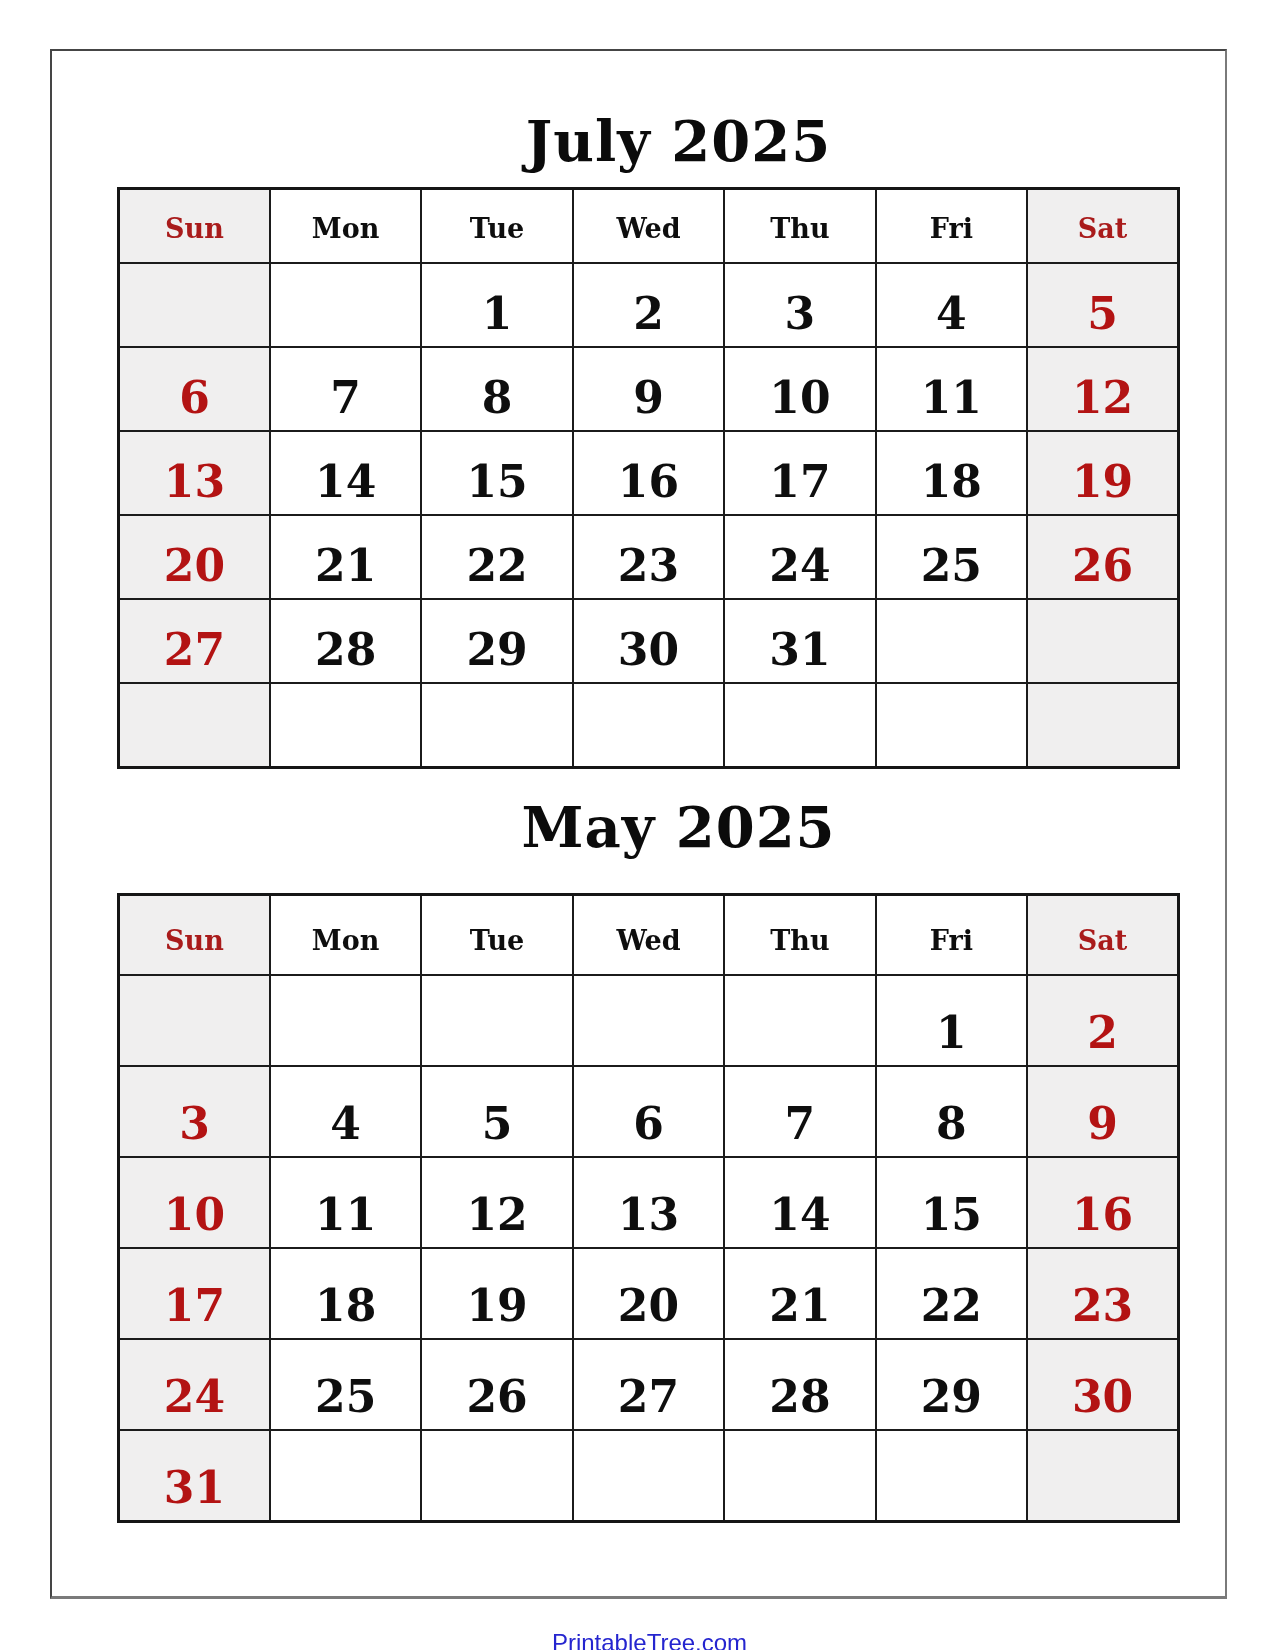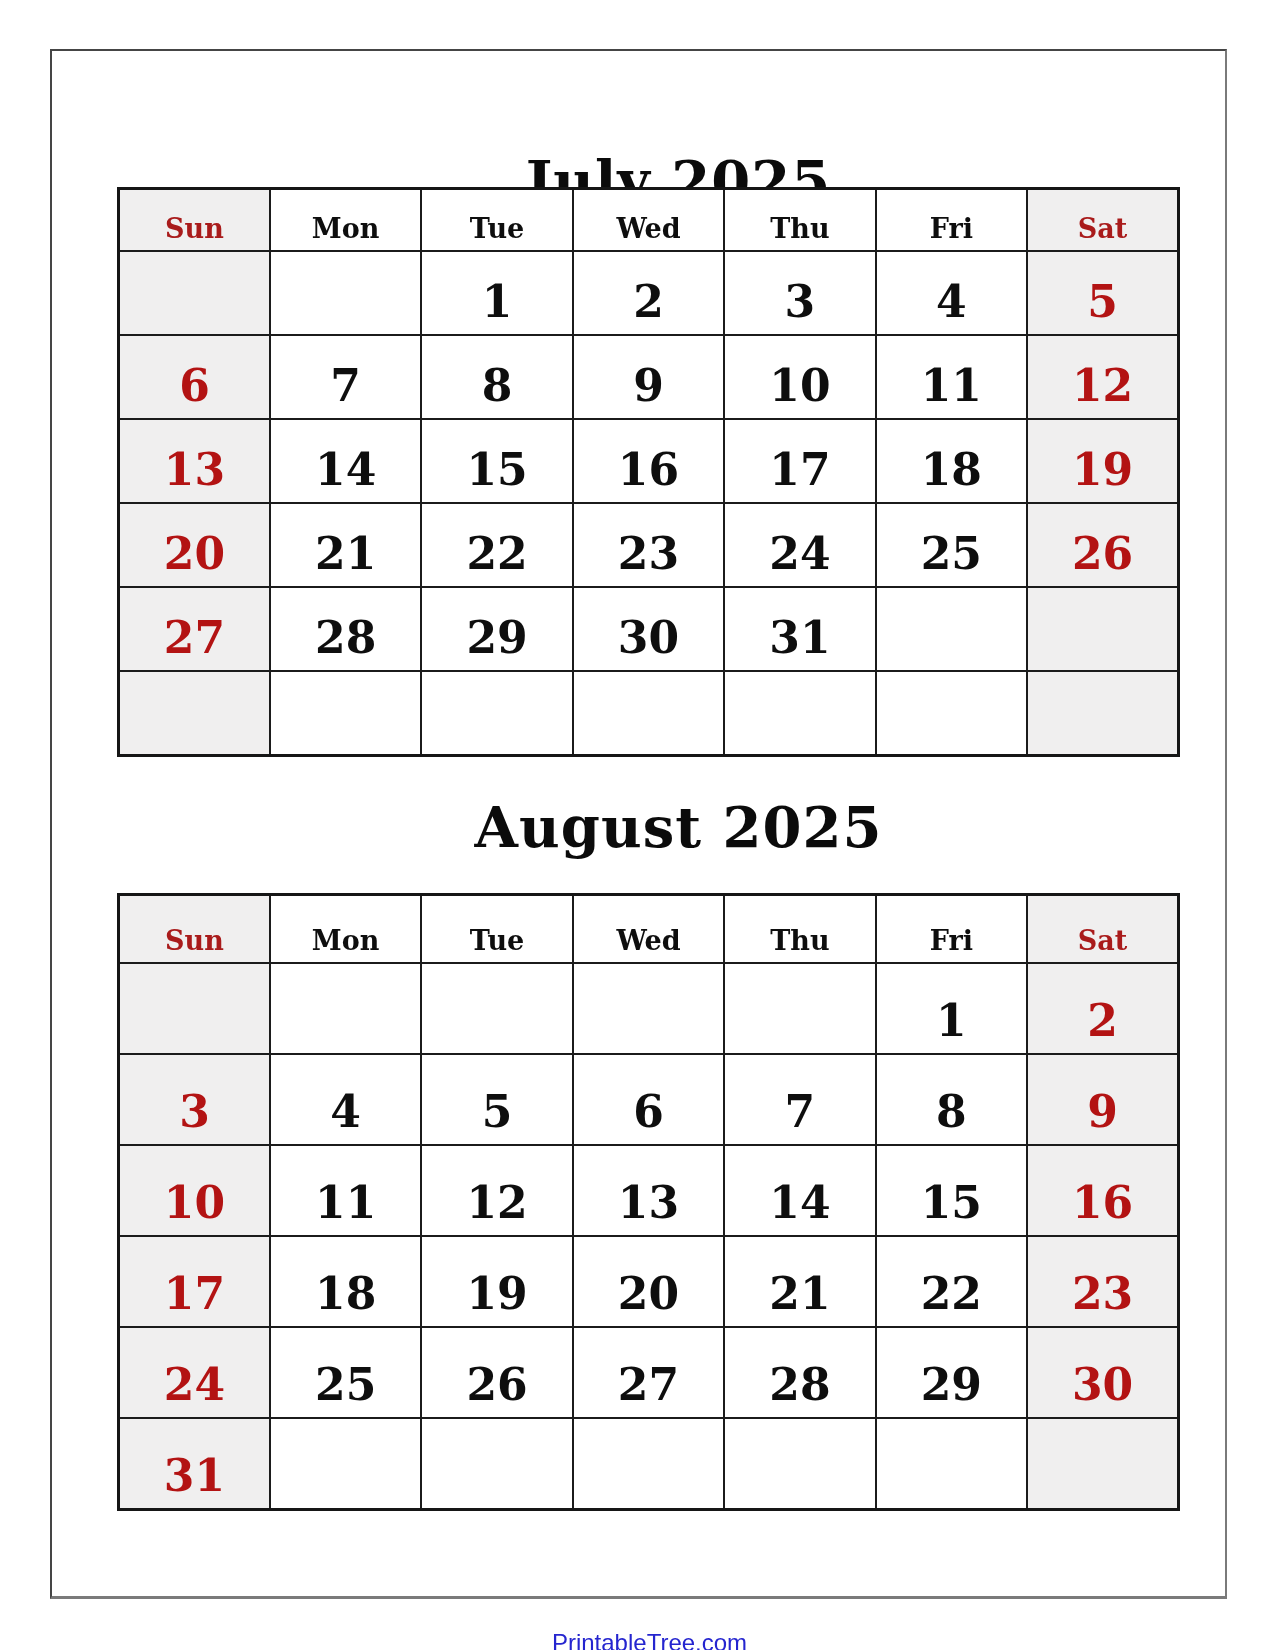--- a/index.html
+++ b/index.html
@@ -32,21 +32,21 @@
     right: 0;
     text-align: center;
     font-family: "DejaVu Serif", serif;
     font-weight: bold;
     font-size: 56px;
     line-height: 1;
     letter-spacing: 1px;
     color: #0b0b0b;
     white-space: nowrap;
   }
-  .title-july   { top: 62px; margin-top: 40px;  }
+  .title-july   { top: 62px;  }
   .title-august { top: 748px; }
 
   table.cal {
     position: absolute;
     left: 65px;
     width: 1063px;
     border-collapse: collapse;
     table-layout: fixed;
     background: #ffffff;
     border: 3px solid #161616;
@@ -60,21 +60,21 @@
     vertical-align: bottom;
     overflow: hidden;
     padding: 0 0 8px 0;
   }
   .cal th {
     font-family: "DejaVu Serif", serif;
     font-weight: bold;
     font-size: 27px;
     color: #0e0e0e;
     height: 54px;
-    padding-bottom: 6px;
+    padding-bottom: 18px;
   }
   .cal td {
     font-family: "DejaVu Serif", serif;
     font-weight: bold;
     font-size: 44px;
     line-height: 1;
     color: #0e0e0e;
     padding-bottom: 10px;
   }
   .cal-july   tbody tr { height: 84px; }
@@ -170,21 +170,21 @@
           <td></td>
           <td></td>
           <td></td>
           <td></td>
           <td></td>
           <td class="wk"></td>
         </tr>
       </tbody>
   </table>
 
-  <div class="month-title title-august">August 2025</div>
+  <div class="month-title title-august">May 2025</div>
 
   <table class="cal cal-august">
     <thead>
       <tr>
           <th class="wk">Sun</th>
           <th>Mon</th>
           <th>Tue</th>
           <th>Wed</th>
           <th>Thu</th>
           <th>Fri</th>

